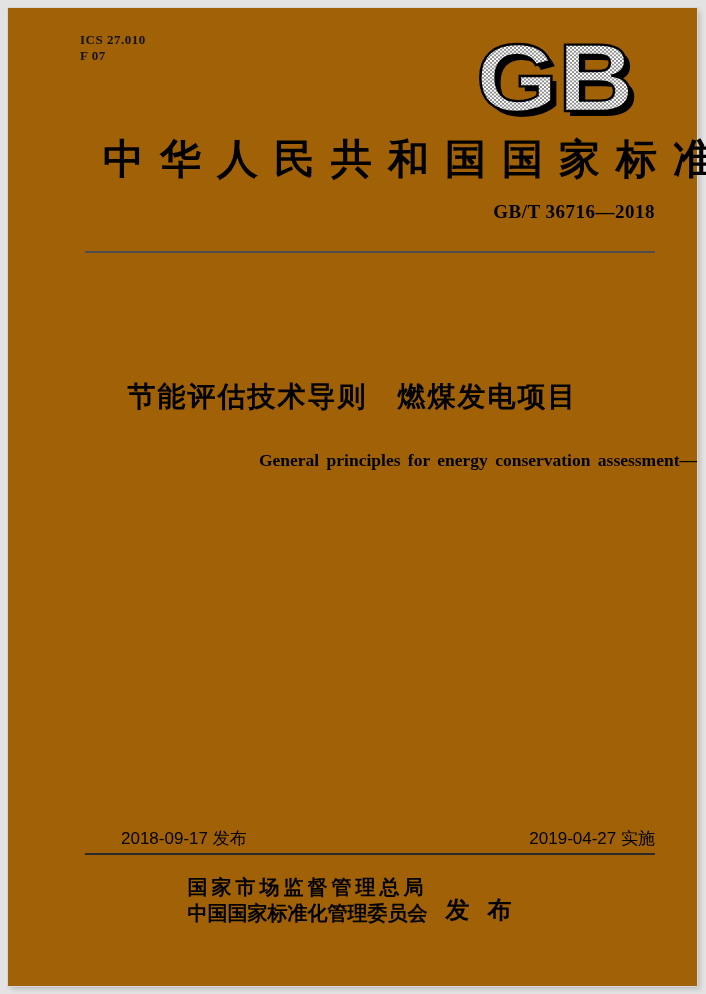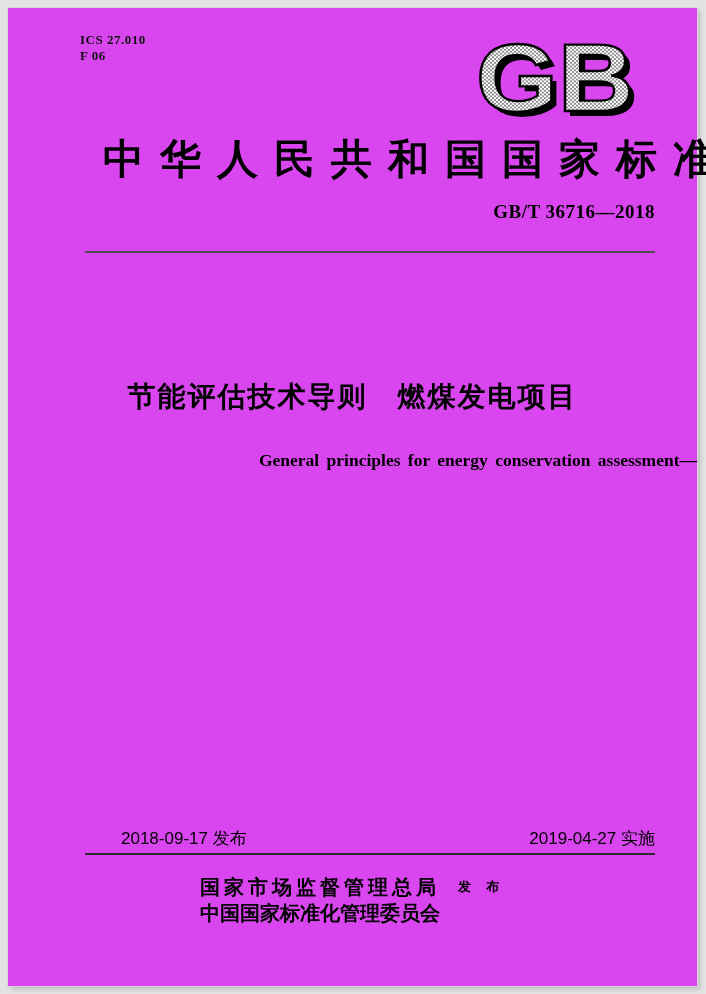--- a/index.html
+++ b/index.html
@@ -10,21 +10,21 @@
     height: 994px;
     overflow: hidden;
     font-family: "Liberation Serif", serif;
   }
   .page {
     position: absolute;
     left: 8px;
     top: 8px;
     width: 689px;
     height: 978px;
-    background: #d946ef;
+    background: #a16207;
     box-shadow: 0 0 0 1px #d6d6d6, 3px 3px 5px rgba(0,0,0,0.18);
   }
   .ics-block {
     position: absolute;
     left: 72px;
     top: 24px;
     font-family: "Liberation Serif", serif;
     font-weight: bold;
     font-size: 13px;
     line-height: 16px;
@@ -116,50 +116,50 @@
     height: 2px;
     background: #2b2b2b;
   }
   .issuer-block {
     position: absolute;
     top: 866px;
     left: 0;
     width: 100%;
     display: flex;
     justify-content: center;
-    align-items: flex-start;
+    align-items: flex-end;
   }
   .issuer-lines {
     font-family: "Liberation Serif", serif;
     font-weight: bold;
     font-size: 20px;
     line-height: 26px;
     color: #000;
     text-align: left;
   }
   .issuer-line-1 { letter-spacing: 4px; }
   .issuer-line-2 { letter-spacing: 0px; }
   .publish-label {
     margin-left: 18px;
     font-family: "Liberation Serif", serif;
     font-weight: bold;
-    font-size: 13px;
+    font-size: 24px;
     letter-spacing: 6px;
     color: #000;
     padding-top: 4px;
   }
 </style>
 </head>
 <body>
 
 <div class="page">
 
   <div class="ics-block">
     <div>ICS 27.010</div>
-    <div>F 06</div>
+    <div>F 07</div>
   </div>
 
   <svg class="gb-logo" viewBox="0 0 175 95" xmlns="http://www.w3.org/2000/svg">
     <defs>
       <pattern id="stipple" width="4" height="4" patternUnits="userSpaceOnUse">
         <rect width="4" height="4" fill="#ffffff"></rect>
         <circle cx="1" cy="1" r="0.8" fill="#000000"></circle>
         <circle cx="3" cy="3" r="0.8" fill="#000000"></circle>
       </pattern>
     </defs>

